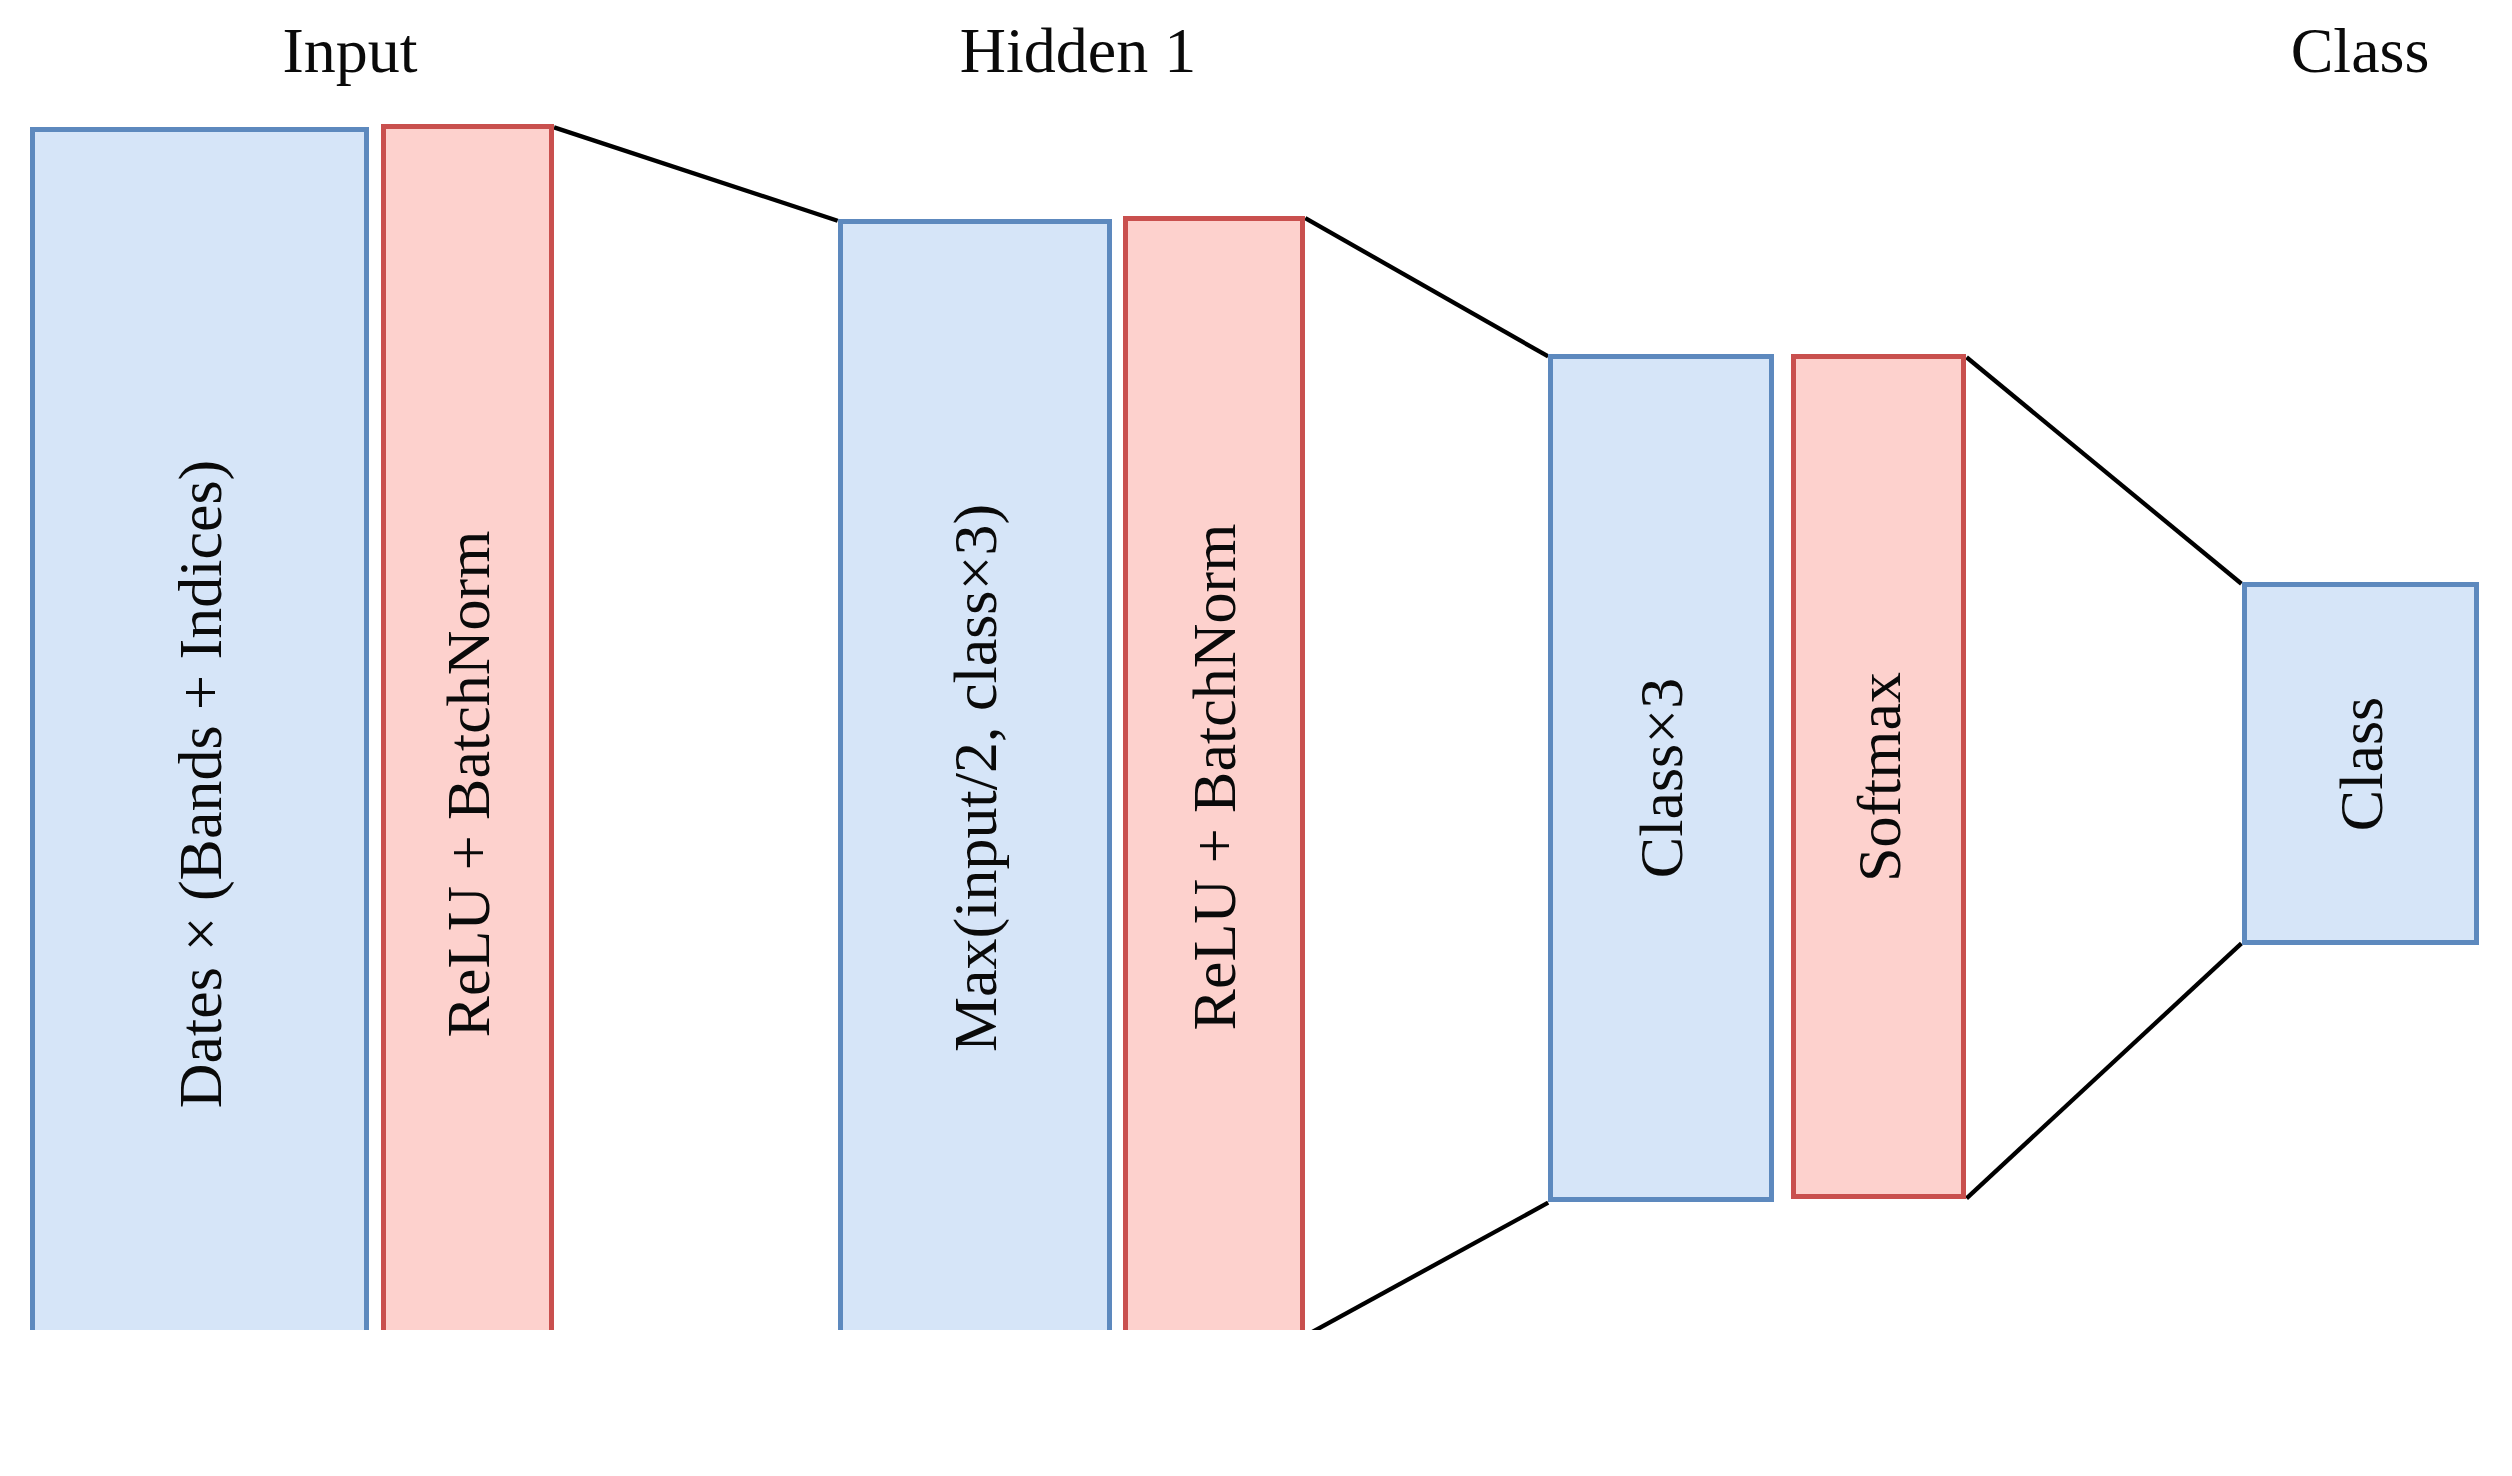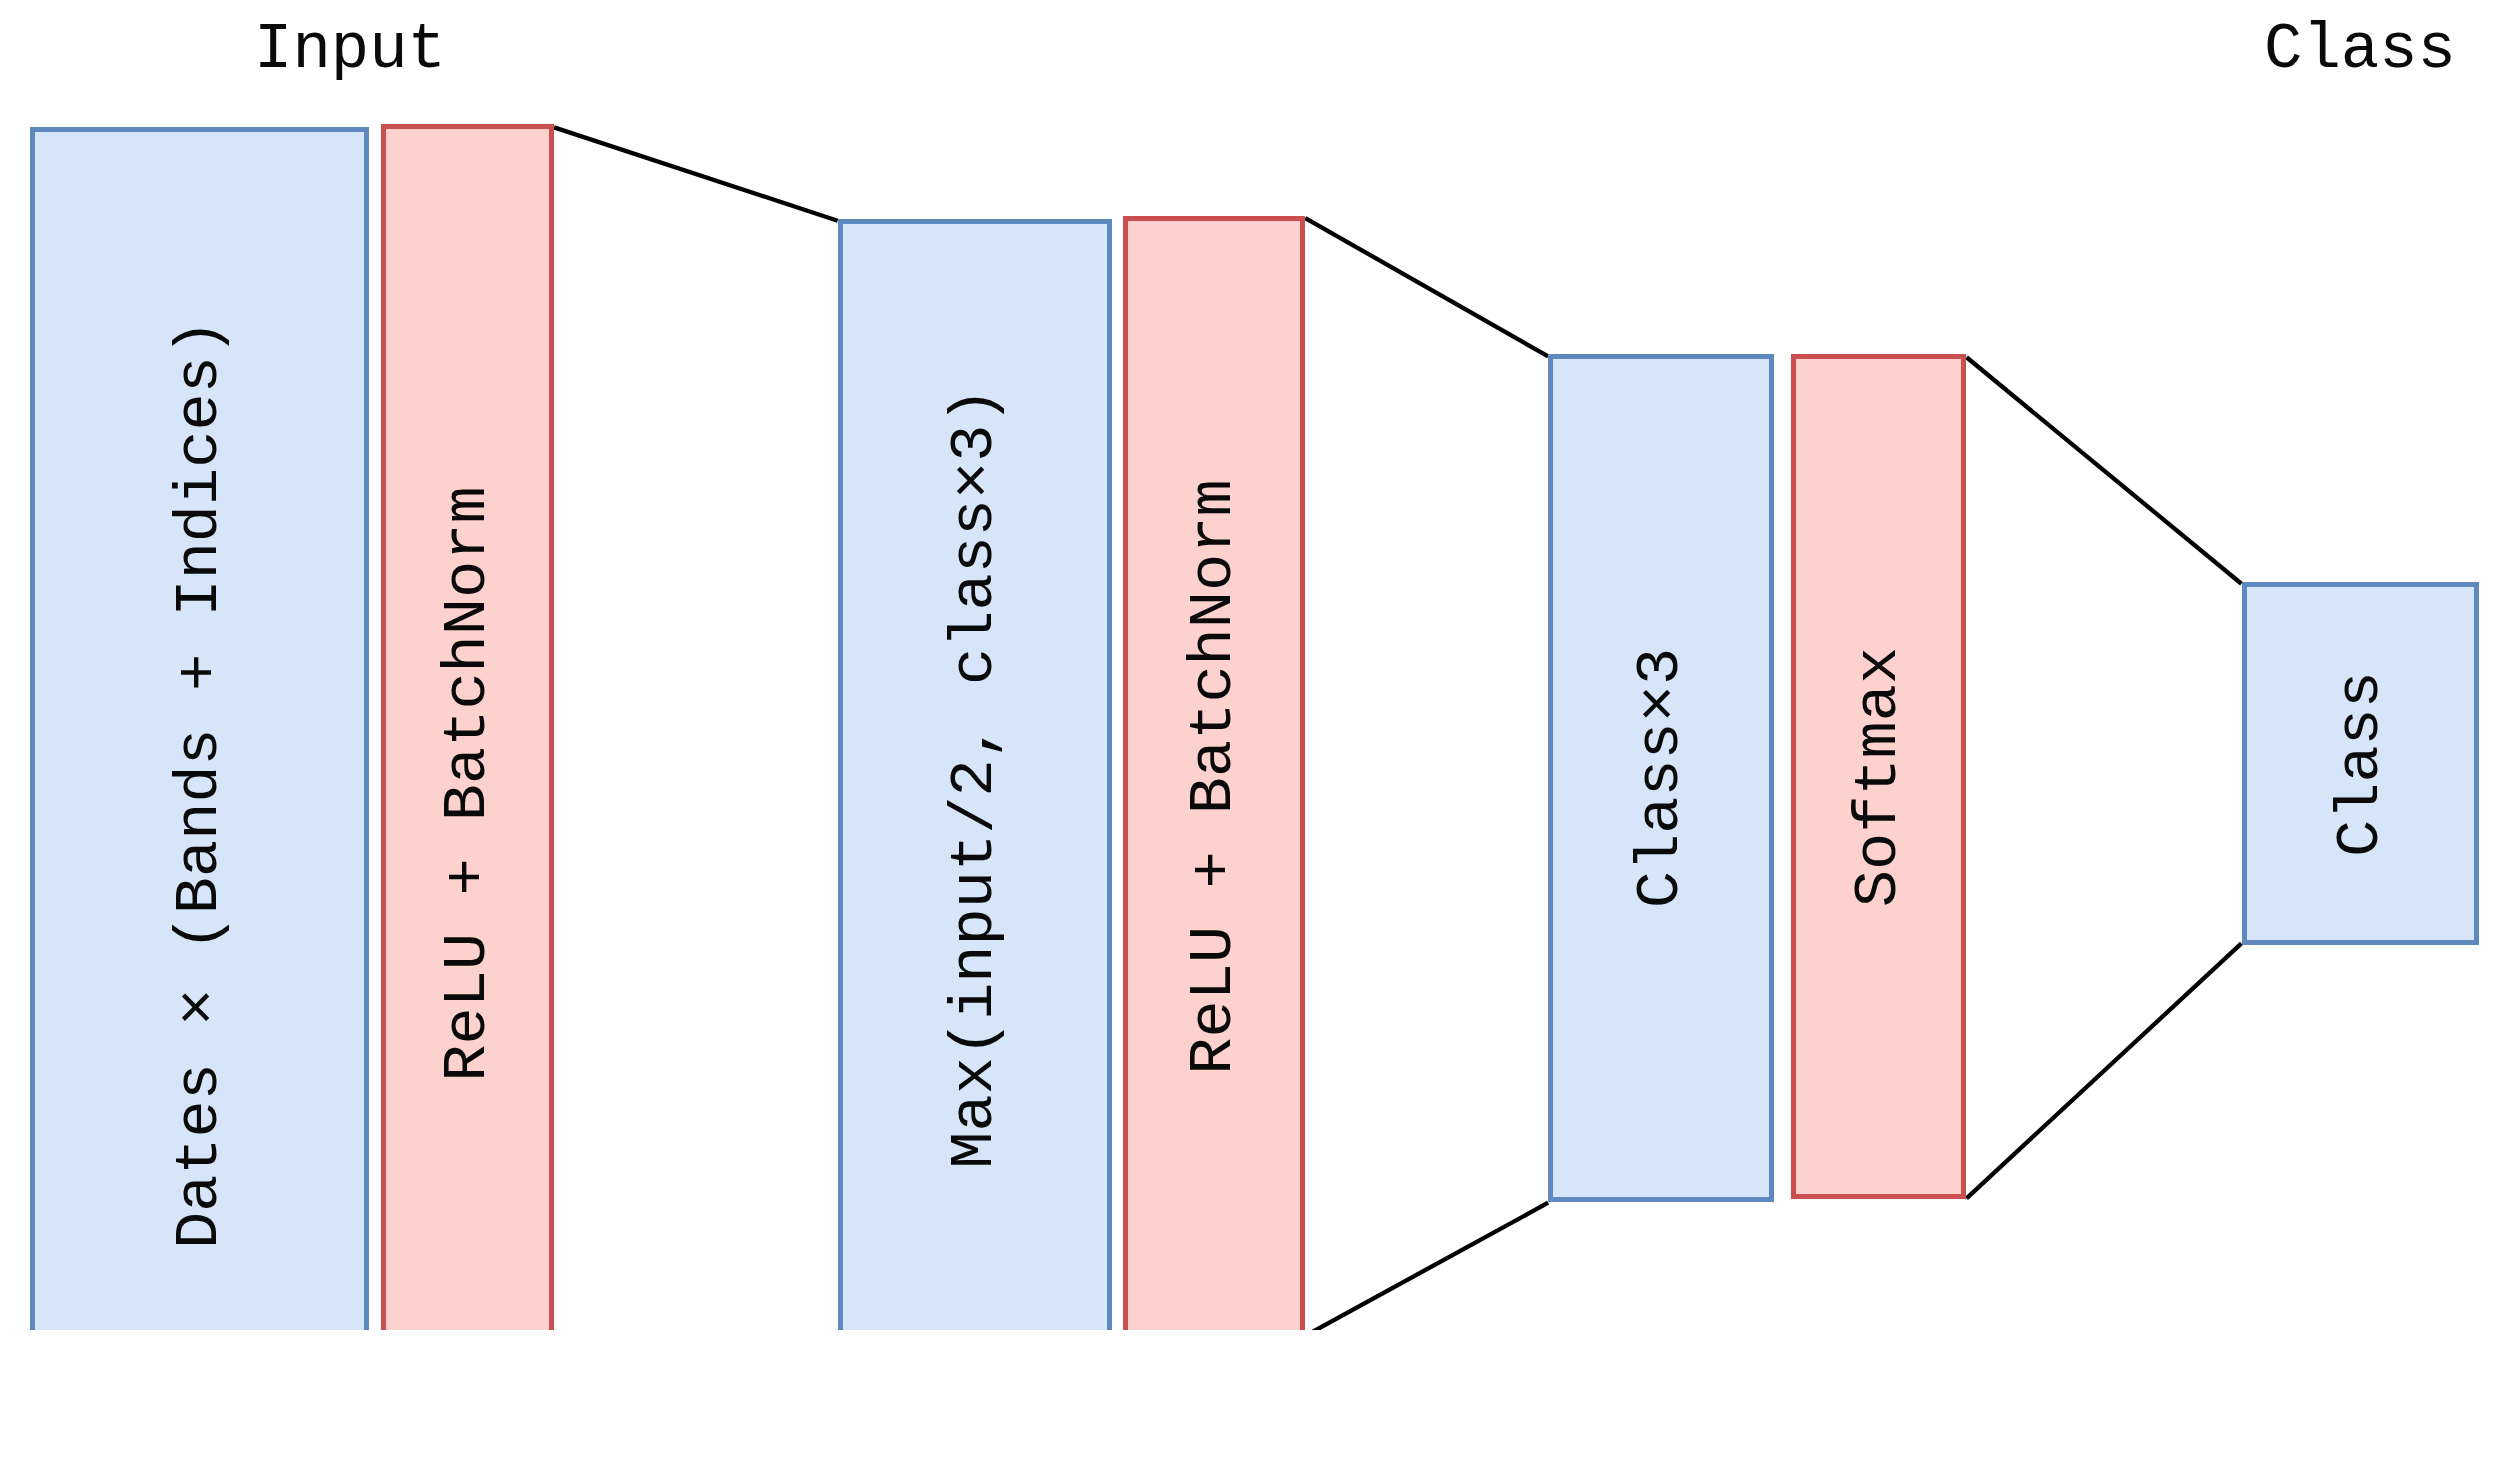--- a/index.html
+++ b/index.html
@@ -1,21 +1,21 @@
 <!DOCTYPE html>
 <html style="--layer-fill: #D6E5F8; --layer-border: #5D89BE; --activation-fill: #FDD1CD; --activation-border: #C9504E; --line-color: #000000; --text-color: #0A0A0A; --background: #FFFFFF;font-size:14px"><head>
 <meta charset="utf-8">
 <style>
   html, body { margin: 0; padding: 0; background: #ffffff; }
   #canvas {
     position: relative;
     width: 2512px;
     height: 1330px;
     background: var(--background, #ffffff);
-    font-family: Liberation Mono, monospace;
+    font-family: Liberation Serif, serif;
     color: var(--text-color, #0a0a0a);
     overflow: hidden;
   }
   .col-header {
     position: absolute;
     top: 14px;
     transform: translateX(-50%);
     font-size: 64px;
     line-height: 1.15;
     white-space: nowrap;
@@ -60,20 +60,21 @@
   <svg class="connectors" viewBox="0 0 2906 1708">
     <line x1="641" y1="147" x2="969" y2="255"></line>
     <line x1="641" y1="1666" x2="969" y2="1547"></line>
     <line x1="1510" y1="252" x2="1791" y2="412"></line>
     <line x1="1510" y1="1545" x2="1791" y2="1391"></line>
     <line x1="2275" y1="413" x2="2593" y2="675"></line>
     <line x1="2275" y1="1386" x2="2593" y2="1091"></line>
   </svg>
 
   <div class="col-header" style="left:350px">Input</div>
+  <div class="col-header" style="left:1078px">Hidden 1</div>
   <div class="col-header" style="left:2360px">Class</div>
 
   <div class="box layer" style="left:30px; top:127px; width:339px; height:1314px;">
     <span class="lbl">Dates × (Bands + Indices)</span>
   </div>
   <div class="box activation" style="left:381px; top:124px; width:173px; height:1319px;">
     <span class="lbl">ReLU + BatchNorm</span>
   </div>
 
   <div class="box layer" style="left:838px; top:219px; width:274px; height:1117px;">

